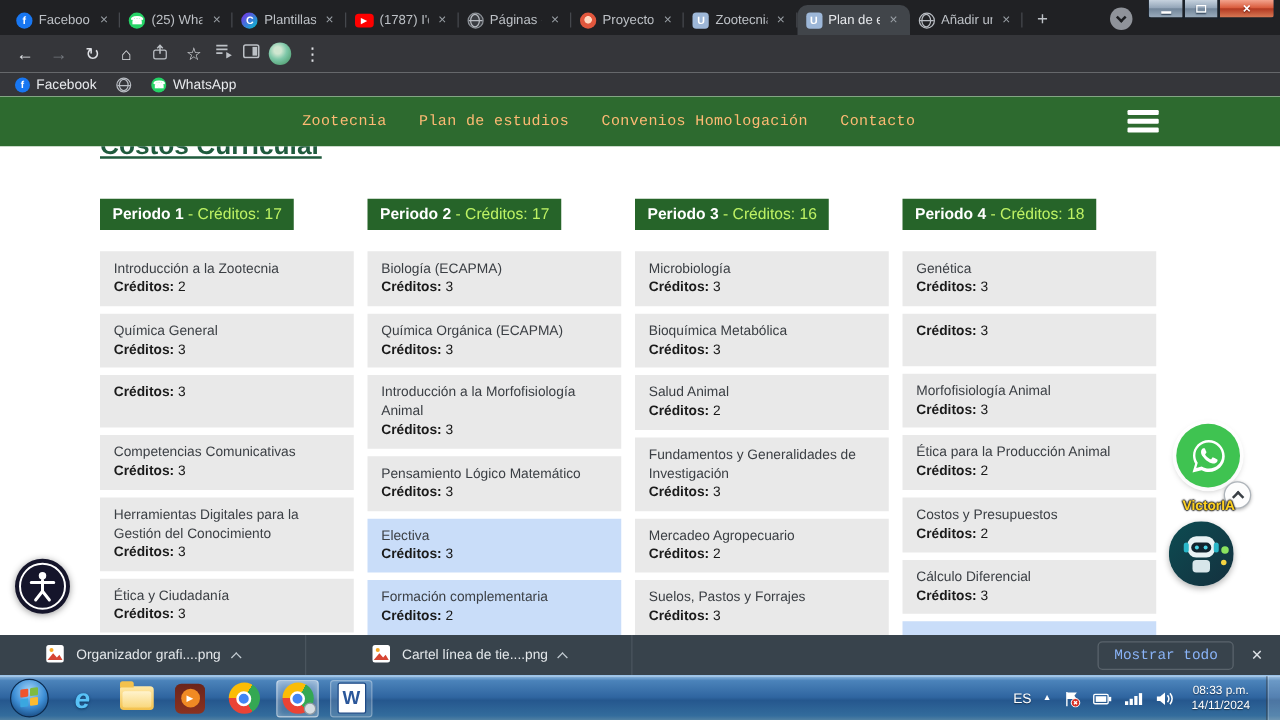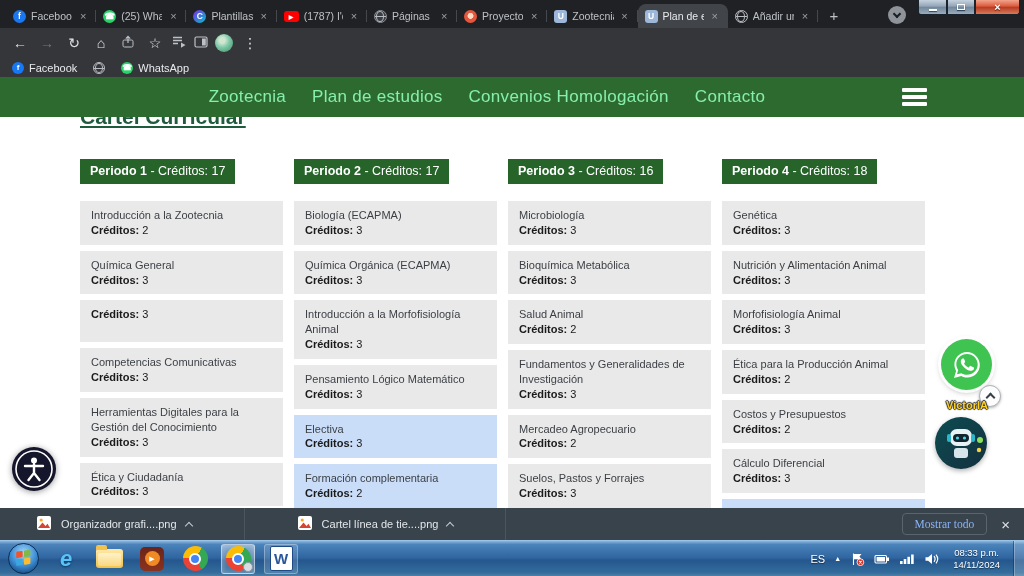--- a/index.html
+++ b/index.html
@@ -59,34 +59,34 @@
   
   .bookmarks { height:19px; background:#35363a; display:flex; align-items:center; gap:16px; padding:0 12px;
                font-size:11px; color:#e8eaed; flex:none; }
   .bm-item { display:flex; align-items:center; gap:5px; cursor:pointer; }
   .bm-item .fav { width:12px; height:12px; font-size:8px; }
 
   
   .viewport { height:431px; background:#fff; position:relative; overflow:hidden; flex:none; }
   .site-nav { height:40px; background:#2d6a2f; display:flex; align-items:center; justify-content:center; position:relative; }
   .site-nav-menu { display:flex; gap:26px; transform:translateX(-25px); }
-  .site-nav-item { color:#86efac; font-size:17px; letter-spacing:.3px; cursor:pointer; white-space:nowrap; }
+  .site-nav-item { color:#fdba74; font-size:12px; letter-spacing:.3px; cursor:pointer; white-space:nowrap;font-family:Liberation Mono, monospace; }
   .hamburger { position:absolute; right:97px; top:11px; width:25px; cursor:pointer; }
   .hamburger i { display:block; height:3.5px; background:#fff; margin-bottom:3.5px; border-radius:1px; }
   .hamburger i:last-child { margin-bottom:0; }
   .heading-clip { height:13px; overflow:hidden; margin-left:80px; width:240px; }
   .heading-clip span { display:inline-block; font-size:21px; font-weight:bold; color:#1f5b3d;
                        text-decoration:underline; transform:translateY(-12px); }
 
   .grid { display:flex; gap:11px; padding:29px 0 0 80px; align-items:flex-start; }
   .period-col { width:203px; flex:none; display:flex; flex-direction:column; }
   .period-header { align-self:flex-start; background:#266429; color:#fff; font-size:12.5px;
                    padding:5px 10px 6px; margin-bottom:17px; }
   .period-header b { font-weight:bold; }
-  .period-header span { color:#ffffff; }
+  .period-header span { color:#bef264; }
   .course-card { background:#e9e9e9; padding:7px 11px; margin-bottom:6px; min-height:42px;
                  font-size:11px; line-height:1.35; }
   .course-card.hl { background:#c9ddf9; }
   .course-name { color:#3b3f44; }
   .course-credits { color:#1a1a1a; }
   .course-credits b { font-weight:bold; }
 
   
   .a11y { position:absolute; left:11px; top:369px; width:46px; height:46px; cursor:pointer;
           filter:drop-shadow(0 1px 3px rgba(0,0,0,.4)); }
@@ -107,21 +107,21 @@
   
   .shelf { height:32px; background:#38434c; display:flex; align-items:center; flex:none; padding-left:20px; }
   .chips { display:flex; height:100%; align-items:center;gap:36px; }
   .chip { display:flex; align-items:center; gap:9px; padding:0 16px; height:100%; cursor:pointer;
           color:#e3e7ea; font-size:11px; white-space:nowrap; }
   .chip-sep { width:1px; height:100%; background:#4a555e; }
   .chip .chev-up-sm { width:6px; height:6px; border-left:1.8px solid #c4cdd3; border-top:1.8px solid #c4cdd3;
           transform:rotate(45deg); margin-top:3px; }
   .shelf-right { margin-left:auto; display:flex; align-items:center; gap:14px; padding-right:14px; }
   .showall { background:transparent; border:1px solid #5a646c; border-radius:4px; color:#8ab4f8;
-             font-size:11.5px; padding:4px 12px; cursor:pointer; font-family:Liberation Serif, serif;text-align:center; }
+             font-size:11.5px; padding:4px 12px; cursor:pointer; font-family:Liberation Mono, monospace;text-align:center; }
   .shelf-close { color:#dfe3e8; font-size:15px; cursor:pointer; }
 
   
   .taskbar { height:36px; flex:none; display:flex; align-items:center; gap:9px; padding-left:6px;
              background:linear-gradient(180deg,#8cb6de 0%,#4b83ba 10%,#2f65a0 48%,#25578e 55%,#336c9c 90%,#4f7fa2 100%);
              border-top:1px solid #9cc3e8; position:relative; }
   .tb-item { width:34px; height:30px; display:flex; align-items:center; justify-content:center; cursor:pointer;
              border-radius:3px; flex:none; position:relative; }
   .tb-item.framed { background:linear-gradient(180deg,rgba(255,255,255,.35),rgba(255,255,255,.08));
              border:1px solid rgba(255,255,255,.55); box-shadow:inset 0 0 6px rgba(255,255,255,.35); }
@@ -268,21 +268,21 @@
           <span class="site-nav-item">Plan de estudios</span>
           <span class="site-nav-item">Convenios Homologación</span>
           <span class="site-nav-item">Contacto</span>
         </div>
       <div class="hamburger">
           <i></i>
           <i></i>
           <i></i>
         </div>
     </div>
-    <div class="heading-clip"><span>Cartel Curricular</span></div>
+    <div class="heading-clip"><span>Costos Curricular</span></div>
     <div class="grid">
         <div class="period-col">
           <div class="period-header"><b>Periodo 1</b><span> - Créditos: 17</span></div>
           <div class="course-card">
             <div class="course-name">Introducción a la Zootecnia</div>
             <div class="course-credits"><b>Créditos:</b><span> 2</span></div>
           </div>
           <div class="course-card">
             <div class="course-name">Química General</div>
             <div class="course-credits"><b>Créditos:</b><span> 3</span></div>
@@ -357,21 +357,20 @@
             <div class="course-credits"><b>Créditos:</b><span> 3</span></div>
           </div>
         </div>
         <div class="period-col">
           <div class="period-header"><b>Periodo 4</b><span> - Créditos: 18</span></div>
           <div class="course-card">
             <div class="course-name">Genética</div>
             <div class="course-credits"><b>Créditos:</b><span> 3</span></div>
           </div>
           <div class="course-card">
-            <div class="course-name">Nutrición y Alimentación Animal</div>
             <div class="course-credits"><b>Créditos:</b><span> 3</span></div>
           </div>
           <div class="course-card">
             <div class="course-name">Morfofisiología Animal</div>
             <div class="course-credits"><b>Créditos:</b><span> 3</span></div>
           </div>
           <div class="course-card">
             <div class="course-name">Ética para la Producción Animal</div>
             <div class="course-credits"><b>Créditos:</b><span> 2</span></div>
           </div>

